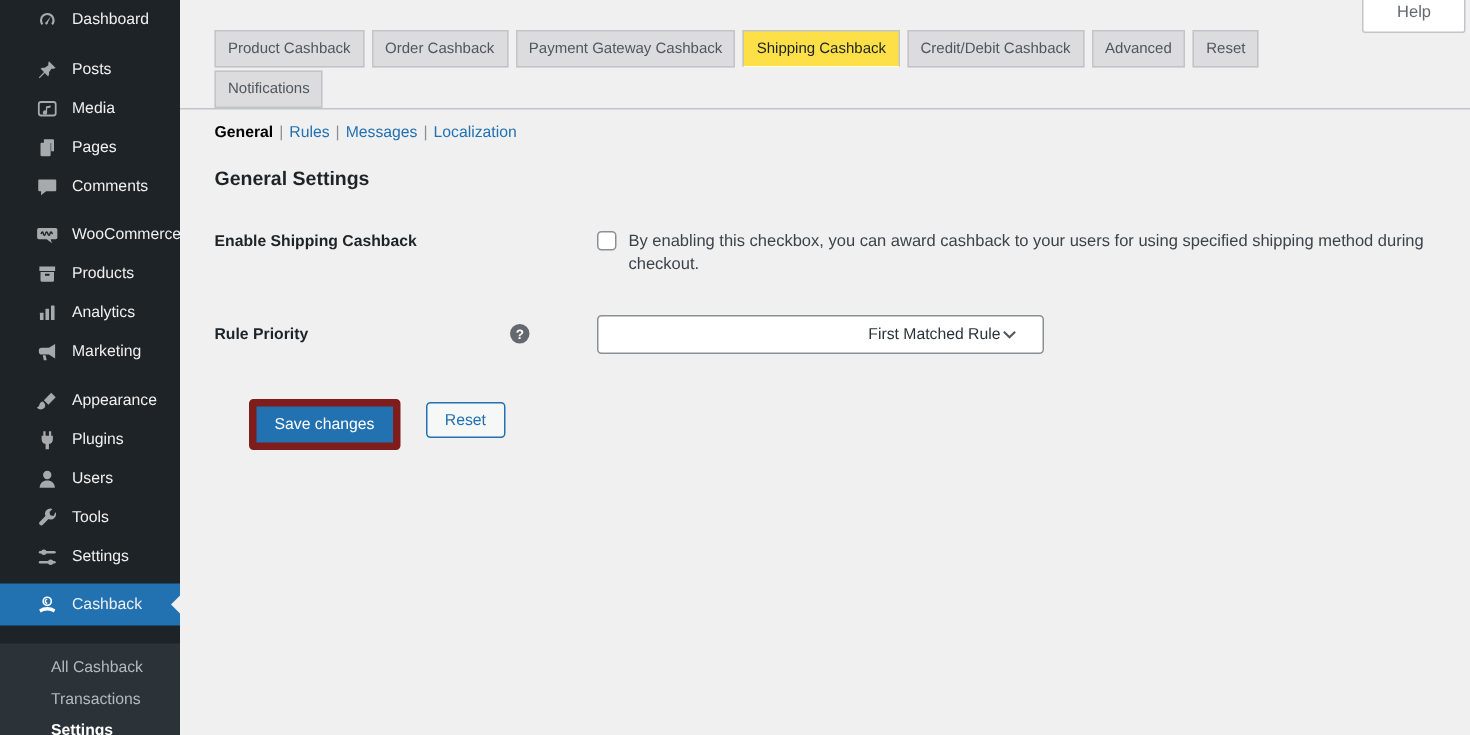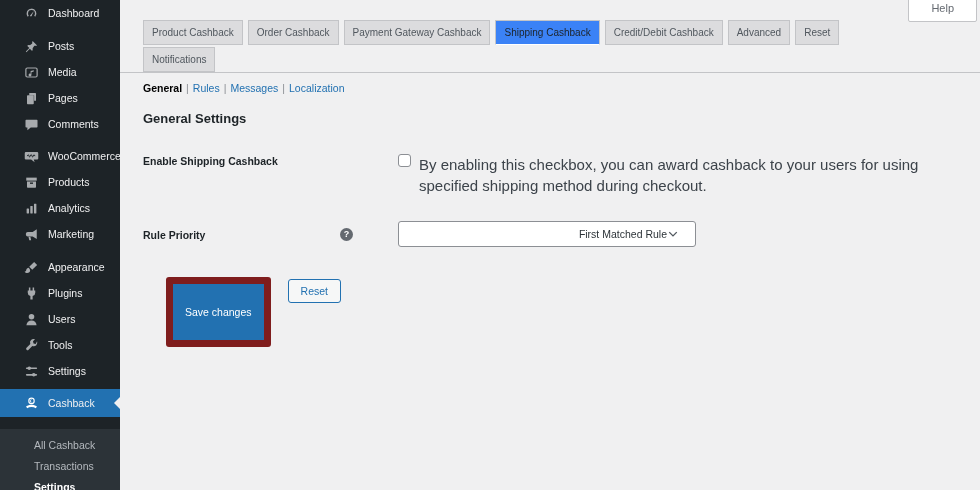--- a/index.html
+++ b/index.html
@@ -54,21 +54,21 @@
   .tabs-wrap {
     padding: 20px 6px 0 23px;
     border-bottom: 1px solid #c3c4c7;
     display: flex; flex-wrap: wrap; gap: 1px 5px;
   }
   .nav-tab {
     background: #dcdcde; border: 1px solid #c3c4c7; color: #50575e;
     font-size: 10px; font-weight: normal; padding: 6px 8px;
     cursor: pointer; white-space: nowrap; text-decoration: none;
   }
-  .nav-tab.active { background: #3b82f6; color: #1d2327; border-bottom-color: #fff; text-align: right; }
+  .nav-tab.active { background: #fde047; color: #1d2327; border-bottom-color: #fff; text-align: right; }
   .tab-break { width: 100%; height: 0; }
 
   .subnav { margin: 9px 0 0 23px; font-size: 10.5px; color: #8c8f94; }
   .subnav a { color: #2271b1; text-decoration: none; cursor: pointer; }
   .subnav .current { color: #000; font-weight: bold; }
   .subnav .sep { margin: 0 4px; }
 
   .page-heading { margin: 17px 0 0 23px; font-size: 13px; font-weight: bold; color: #1d2327; }
 
   .form { margin: 28px 0 0 23px; }
@@ -79,34 +79,34 @@
   .help-badge {
     width: 13px; height: 13px; border-radius: 50%; background: #646970;
     color: #fff; font-size: 9px; font-weight: bold;
     display: flex; align-items: center; justify-content: center; cursor: pointer;
   }
   .field { display: flex; align-items: flex-start; gap: 8px; }
   .checkbox {
     width: 13px; height: 13px; flex: 0 0 13px; background: #fff;
     border: 1px solid #8c8f94; border-radius: 3px; cursor: pointer; margin-top: 0;
   }
-  .desc { font-size: 15px; color: #3c434a; line-height: 1.4; max-width: 645px; }
+  .desc { font-size: 11px; color: #3c434a; line-height: 1.4; max-width: 645px; }
 
   .select {
     width: 298px; height: 26px; background: #fff; border: 1px solid #8c8f94;
     border-radius: 3px; display: flex; align-items: center; justify-content: flex-end;
     padding: 0 16px; font-size: 10.5px; color: #2c3338; cursor: pointer;
   }
   .select .chev { width: 12px; height: 12px; display: flex; }
   .select .chev svg { width: 100%; height: 100%; }
 
   .buttons { margin: 30px 0 0 23px; display: flex; gap: 17px; align-items: flex-start; }
   .btn-primary {
-    background: #2271b1; color: #fff; border: 7px solid #7f1d1d; border-radius: 3px;
-    font-size: 10.5px; padding: 22px 12px; cursor: pointer; font-family: inherit;
+    background: #2271b1; color: #fff; border: 5px solid #7f1d1d; border-radius: 3px;
+    font-size: 10.5px; padding: 6px 12px; cursor: pointer; font-family: inherit;
   }
   .btn-secondary {
     background: #f6f7f7; color: #2271b1; border: 1px solid #2271b1; border-radius: 3px;
     font-size: 10.5px; padding: 5px 12px; cursor: pointer; font-family: inherit; margin-top: 2px;
   }
 </style>
 </head>
 <body>
 
 <div class="sidebar">

